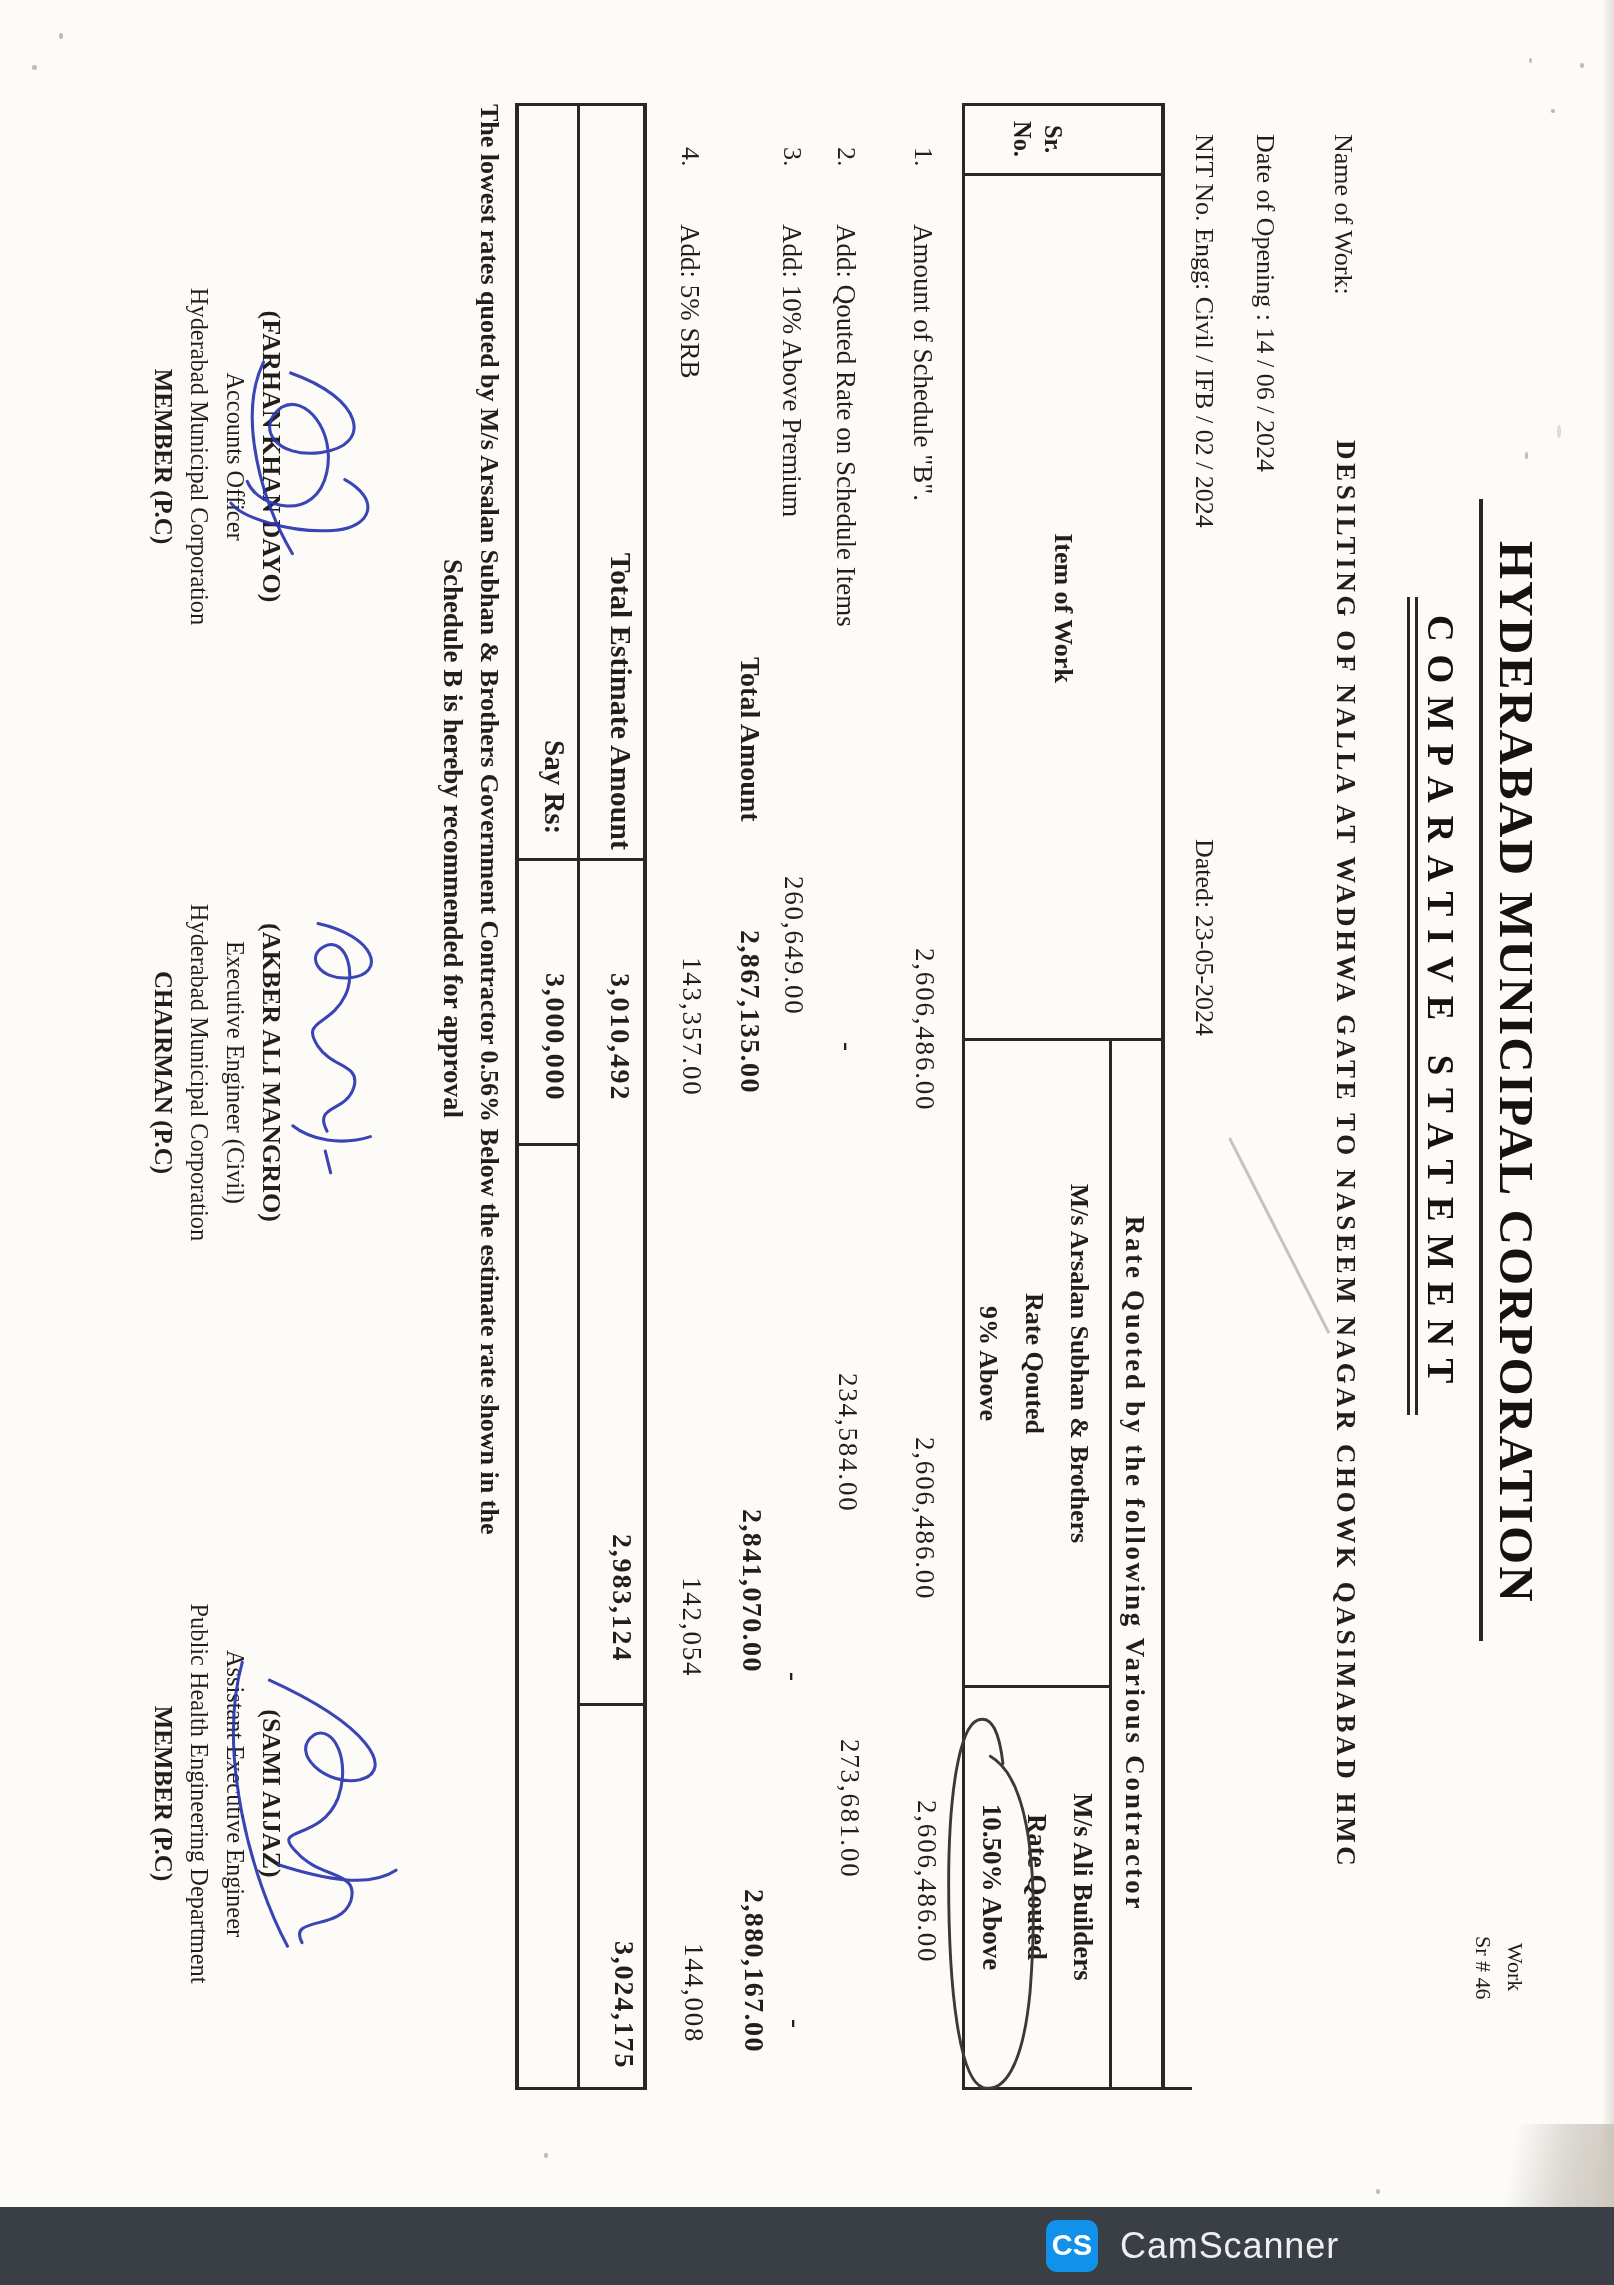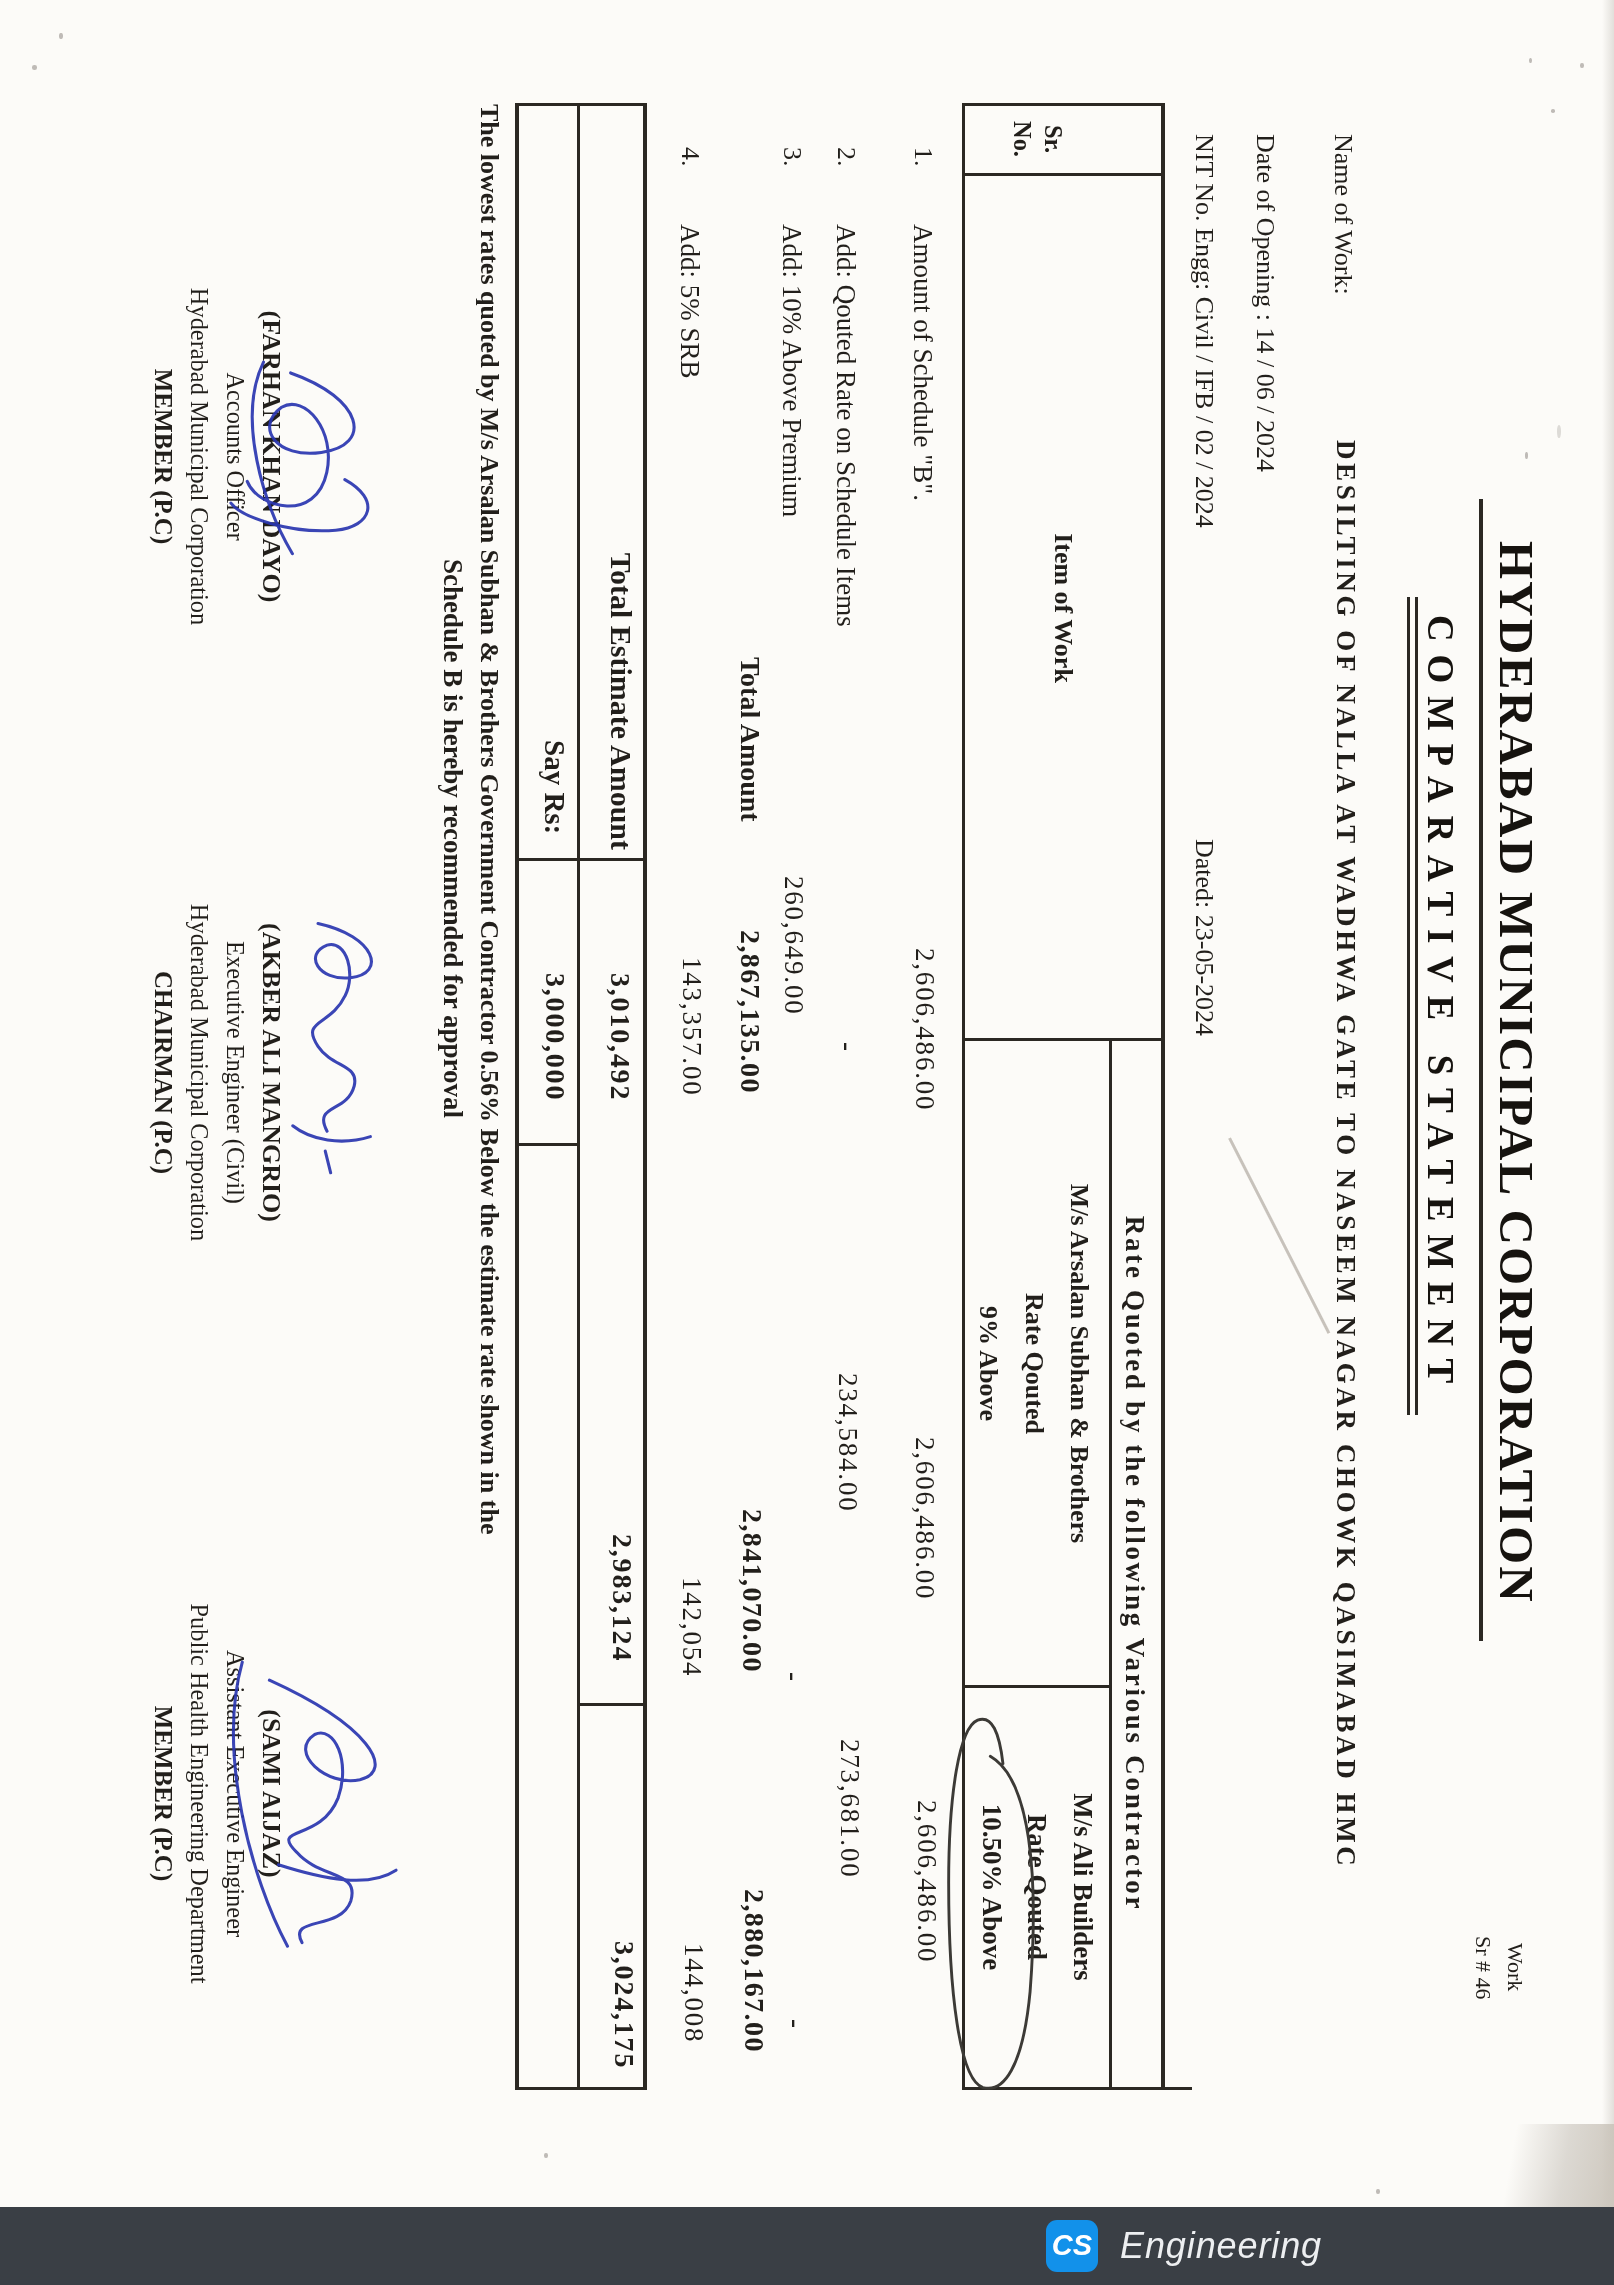--- a/index.html
+++ b/index.html
@@ -14,21 +14,21 @@
   .c{text-align:center;}
   .r{text-align:right;}
   .ln{position:absolute;background:#2b2823;}
   .faint{position:absolute;background:rgba(120,108,94,.4);}
   .sig{position:absolute;}
   .edge-right{position:absolute;right:0;top:0;width:12.7px;height:2207px;
       background:linear-gradient(to right,rgba(0,0,0,0),rgba(150,143,133,.28));}
   .page-corner{position:absolute;right:0;top:2124px;width:190px;height:83px;
       background:linear-gradient(100deg,rgba(0,0,0,0) 45%,rgba(160,152,140,.35) 72%,#cdc7bd 100%);}
   #bar{position:absolute;left:0;top:2207px;width:1615px;height:78px;background:#3a3f45;
-       font-family:"Liberation Sans",sans-serif;font-style:italic;}
+       font-family:"Liberation Sans",sans-serif;}
   #cs-logo{position:absolute;left:1046px;top:12.7px;width:52px;height:52px;border-radius:11px;
        background:#1291ea;color:#fff;font-weight:bold;font-size:29px;display:flex;
        align-items:center;justify-content:center;}
   #cs-text{position:absolute;left:1120px;top:18px;font-size:36px;color:#edeff1;letter-spacing:0.9px;}
   .speck{position:absolute;border-radius:50%;background:rgba(100,93,86,.4);}
 </style>
 </head>
 <body>
 
 <div id="screen">
@@ -177,16 +177,16 @@
       <div class="speck" style="left:2153px;top:1067px;width:4.5px;height:3.6px;"></div>
       <div class="speck" style="left:2189px;top:235px;width:4.5px;height:3.6px;"></div>
     </div>
 
     <div class="edge-right"></div>
     <div class="page-corner"></div>
   </div>
 
   <div id="bar">
     <div id="cs-logo">CS</div>
-    <div id="cs-text">Engineering</div>
+    <div id="cs-text">CamScanner</div>
   </div>
 </div>
 
 
 </body></html>

